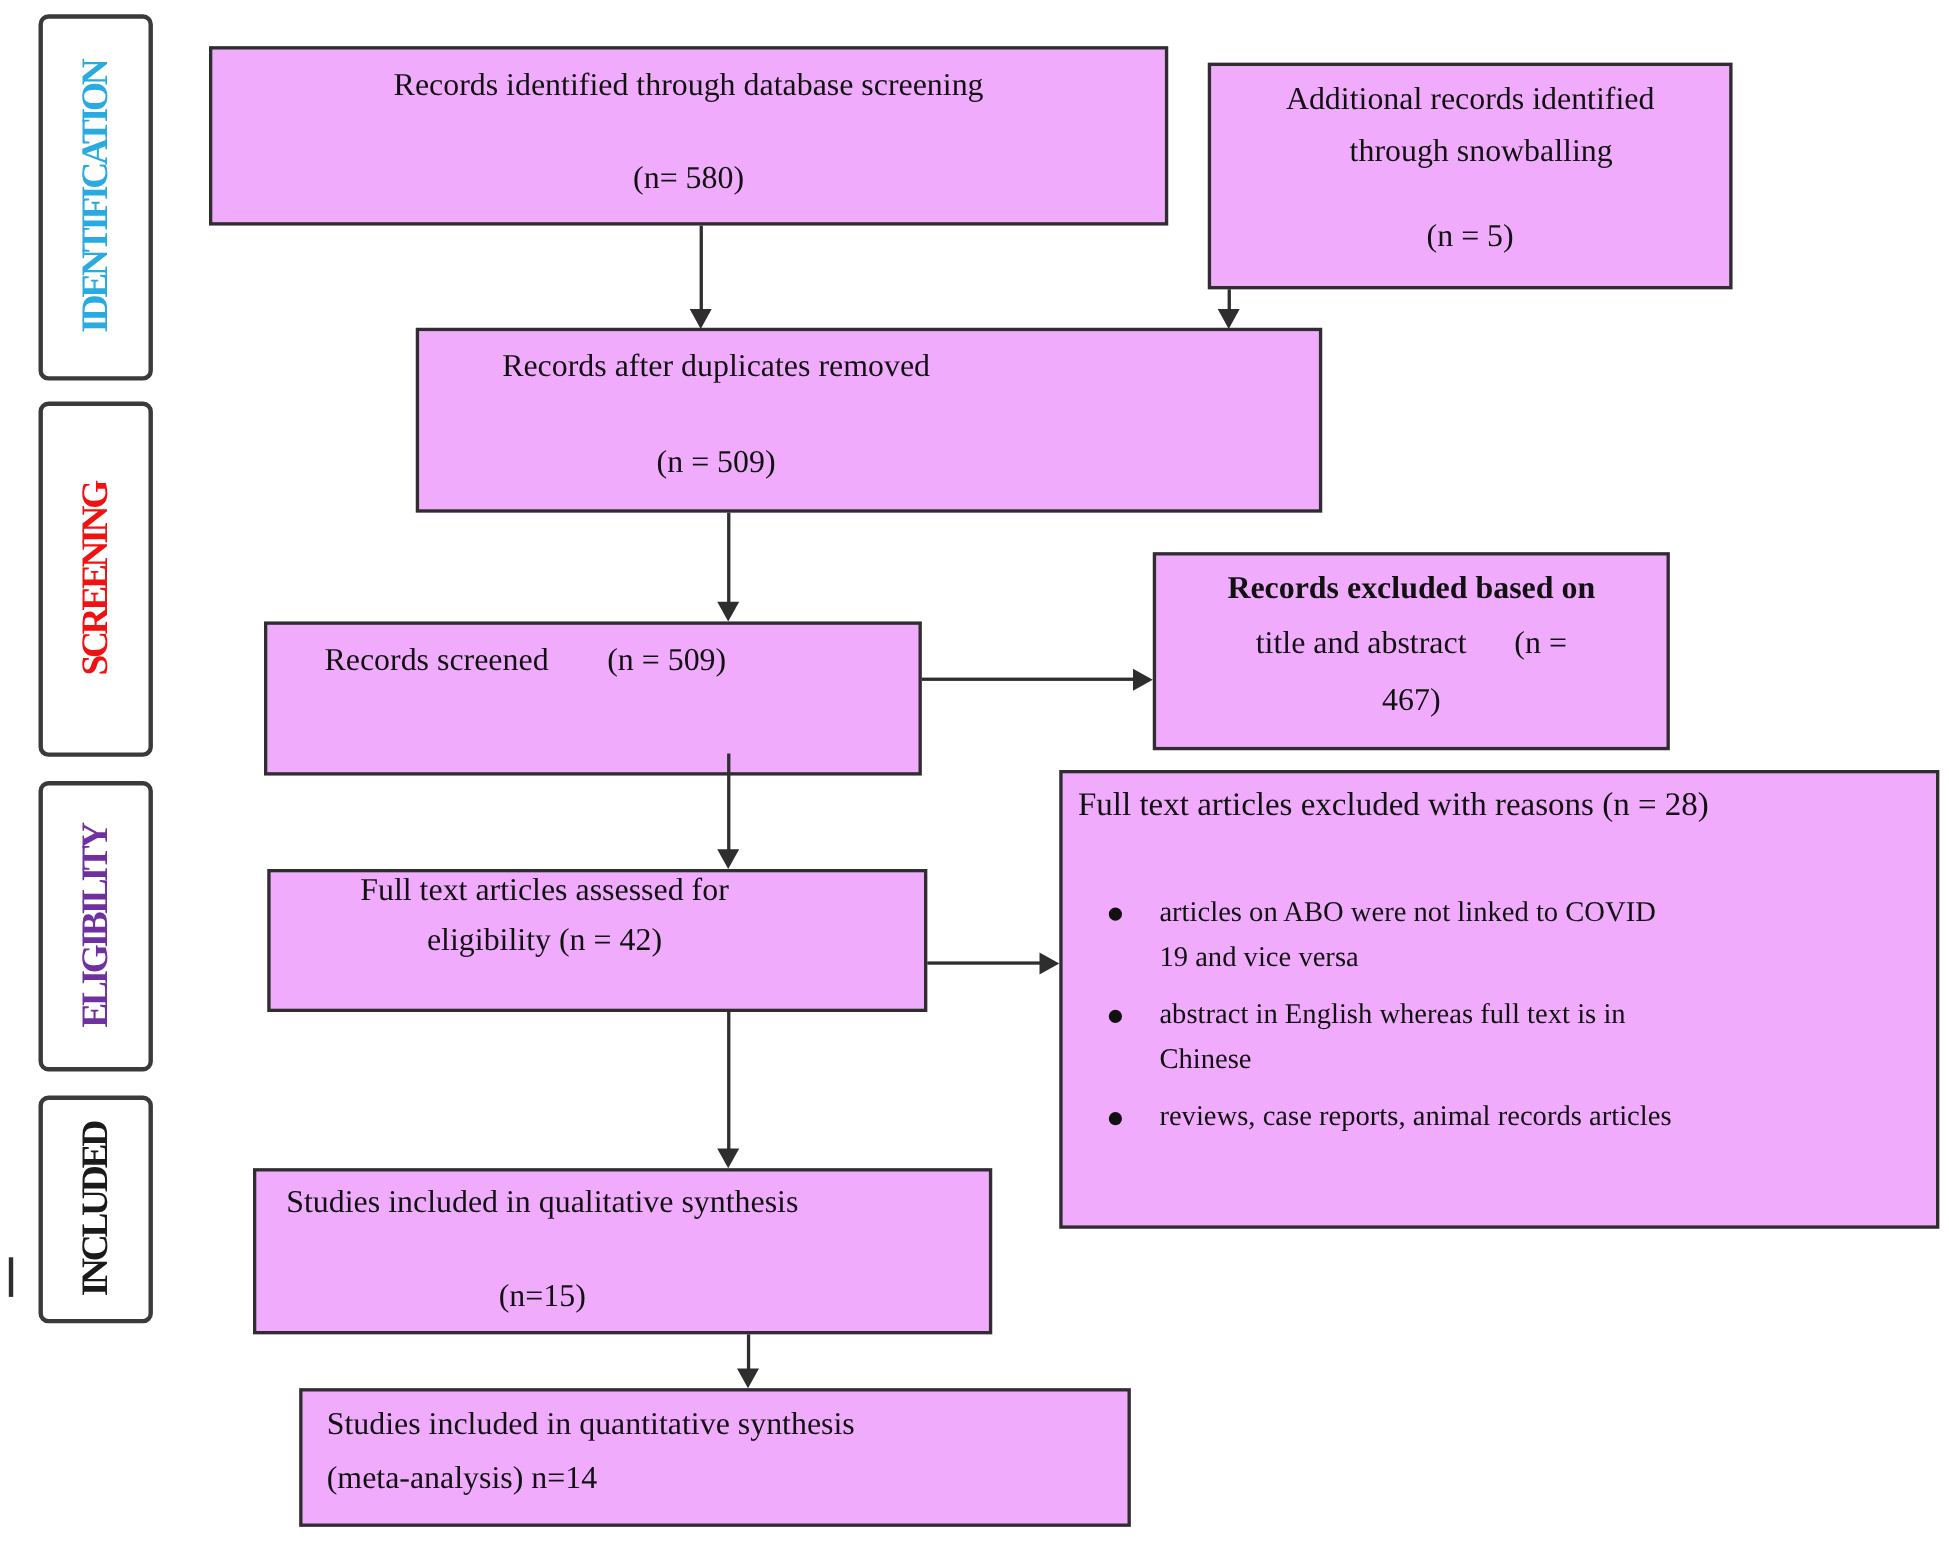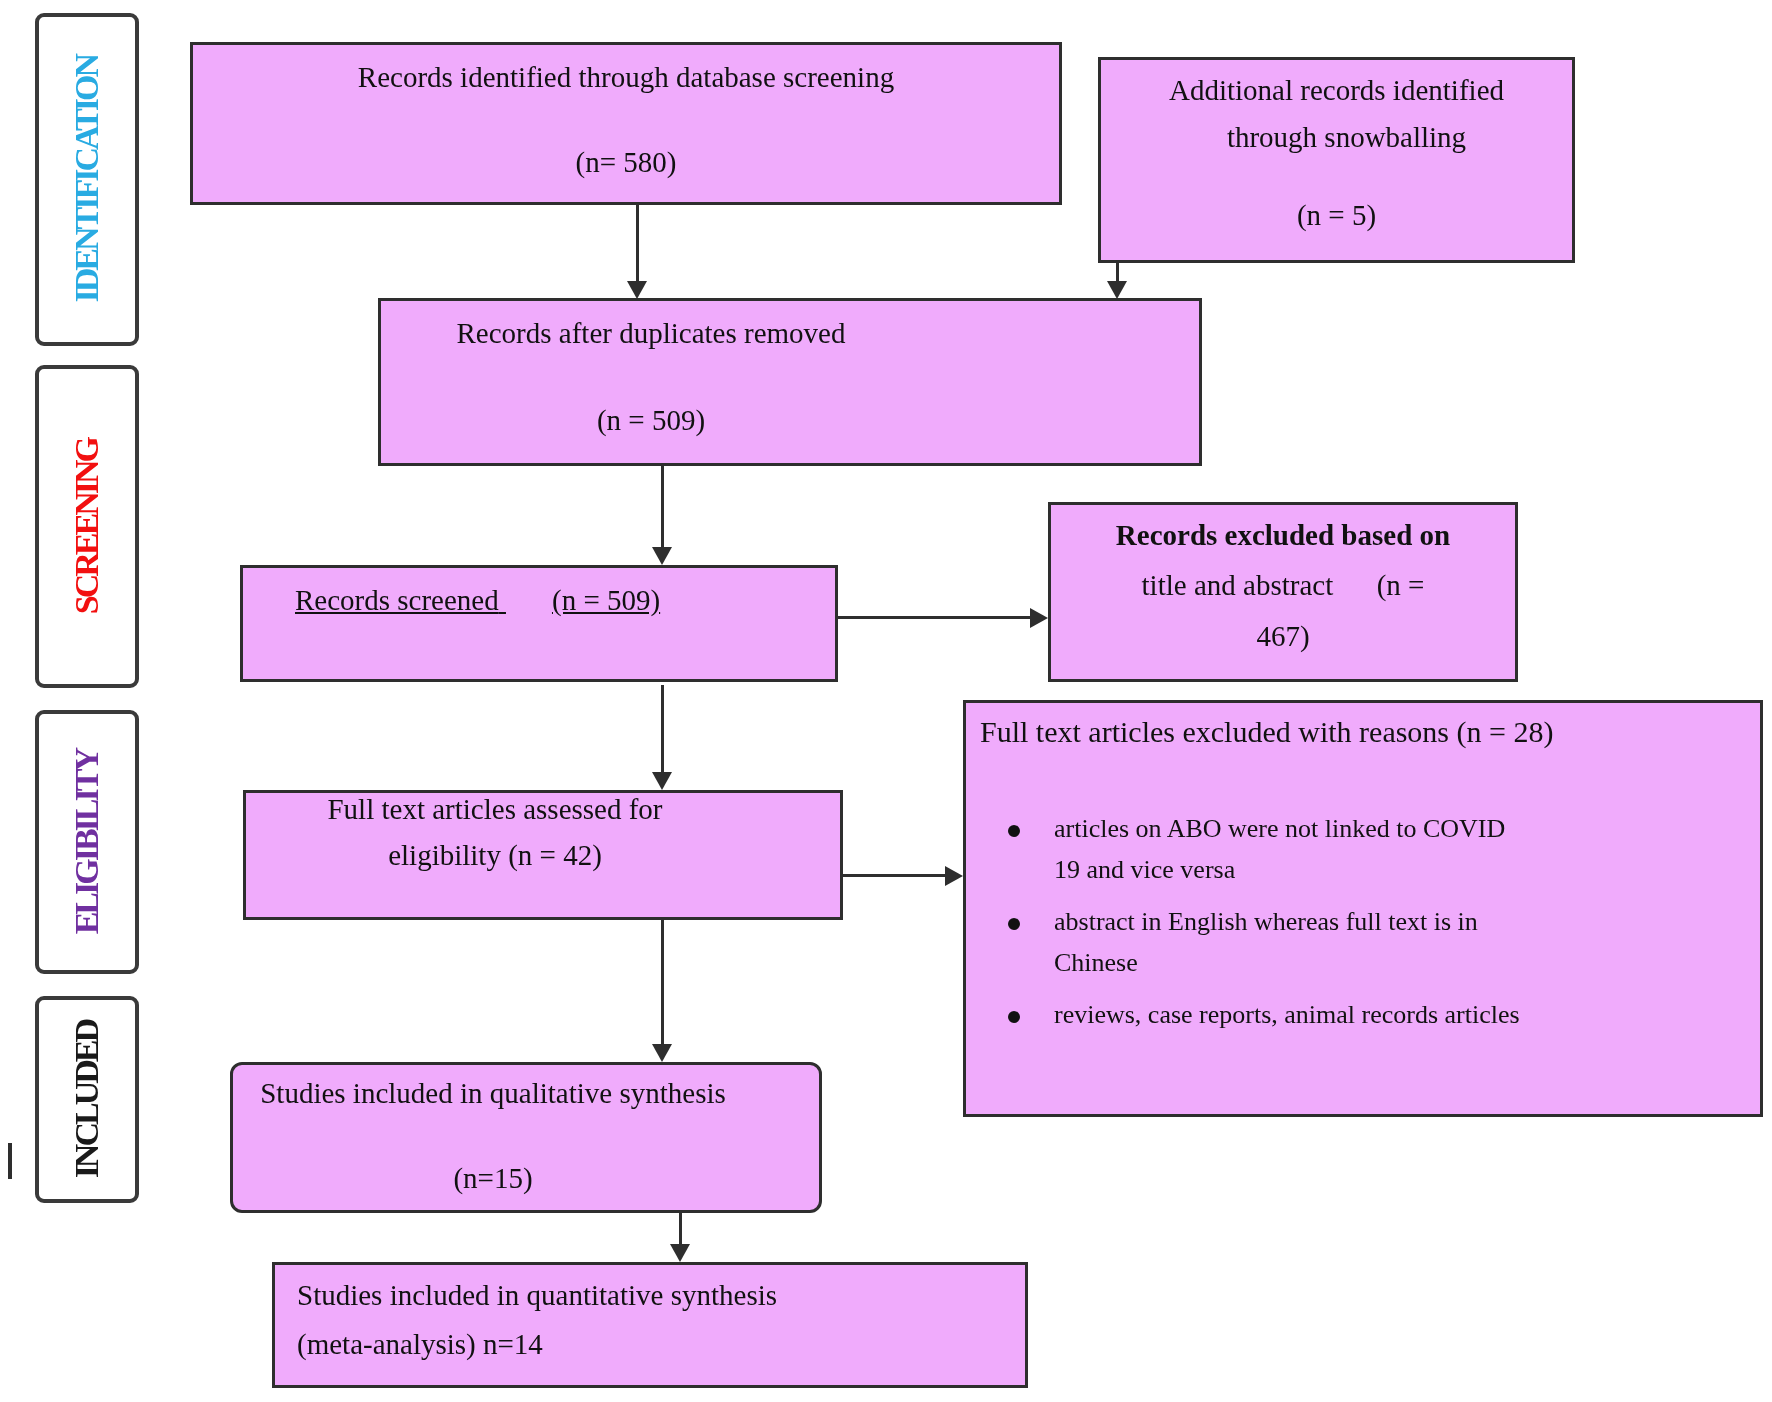--- a/index.html
+++ b/index.html
@@ -107,21 +107,21 @@
     <span class="tline" style="margin-top:44px;">(n = 5)</span>
   </div>
 
   <div class="fbox" style="left:378px; top:298px; width:824px; height:168px;">
     <div class="center" style="width:540px;">
       <span class="tline" style="margin-top:16px;">Records after duplicates removed</span>
       <span class="tline" style="margin-top:54px;">(n = 509)</span>
     </div>
   </div>
 
-  <div class="fbox" style="left:240px; top:565px; width:598px; height:117px;text-decoration:underline;">
+  <div class="fbox" style="left:240px; top:565px; width:598px; height:140px;">
     <div style="margin-top:16px; padding-left:52px;">
       <span>Records screened</span>
       <span style="margin-left:46px;">(n = 509)</span>
     </div>
   </div>
 
   <div class="fbox center" style="left:1048px; top:502px; width:470px; height:180px;">
     <span class="tline" style="margin-top:14px;font-weight:bold;">Records excluded based on</span>
     <span class="tline" style="margin-top:17px;">title and abstract&nbsp;&nbsp;&nbsp;&nbsp;&nbsp;&nbsp;(n =</span>
     <span class="tline" style="margin-top:17px;">467)</span>
@@ -151,21 +151,21 @@
       </li>
       <li class="reason-item">
         <span class="bullet-dot"></span>
         <span class="reason-text">
           <span class="tline">reviews, case reports, animal records articles</span>
         </span>
       </li>
     </ul>
   </div>
 
-  <div class="fbox" style="left:230px; top:1062px; width:592px; height:151px;border-radius:12px;">
+  <div class="fbox" style="left:230px; top:1062px; width:672px; height:151px;">
     <div class="center" style="width:520px;">
       <span class="tline" style="margin-top:12px;">Studies included in qualitative synthesis</span>
       <span class="tline" style="margin-top:52px;">(n=15)</span>
     </div>
   </div>
 
   <div class="fbox" style="left:272px; top:1262px; width:756px; height:126px; padding-left:22px;">
     <span class="tline" style="margin-top:14px;">Studies included in quantitative synthesis</span>
     <span class="tline" style="margin-top:16px;">(meta-analysis) n=14</span>
   </div>

